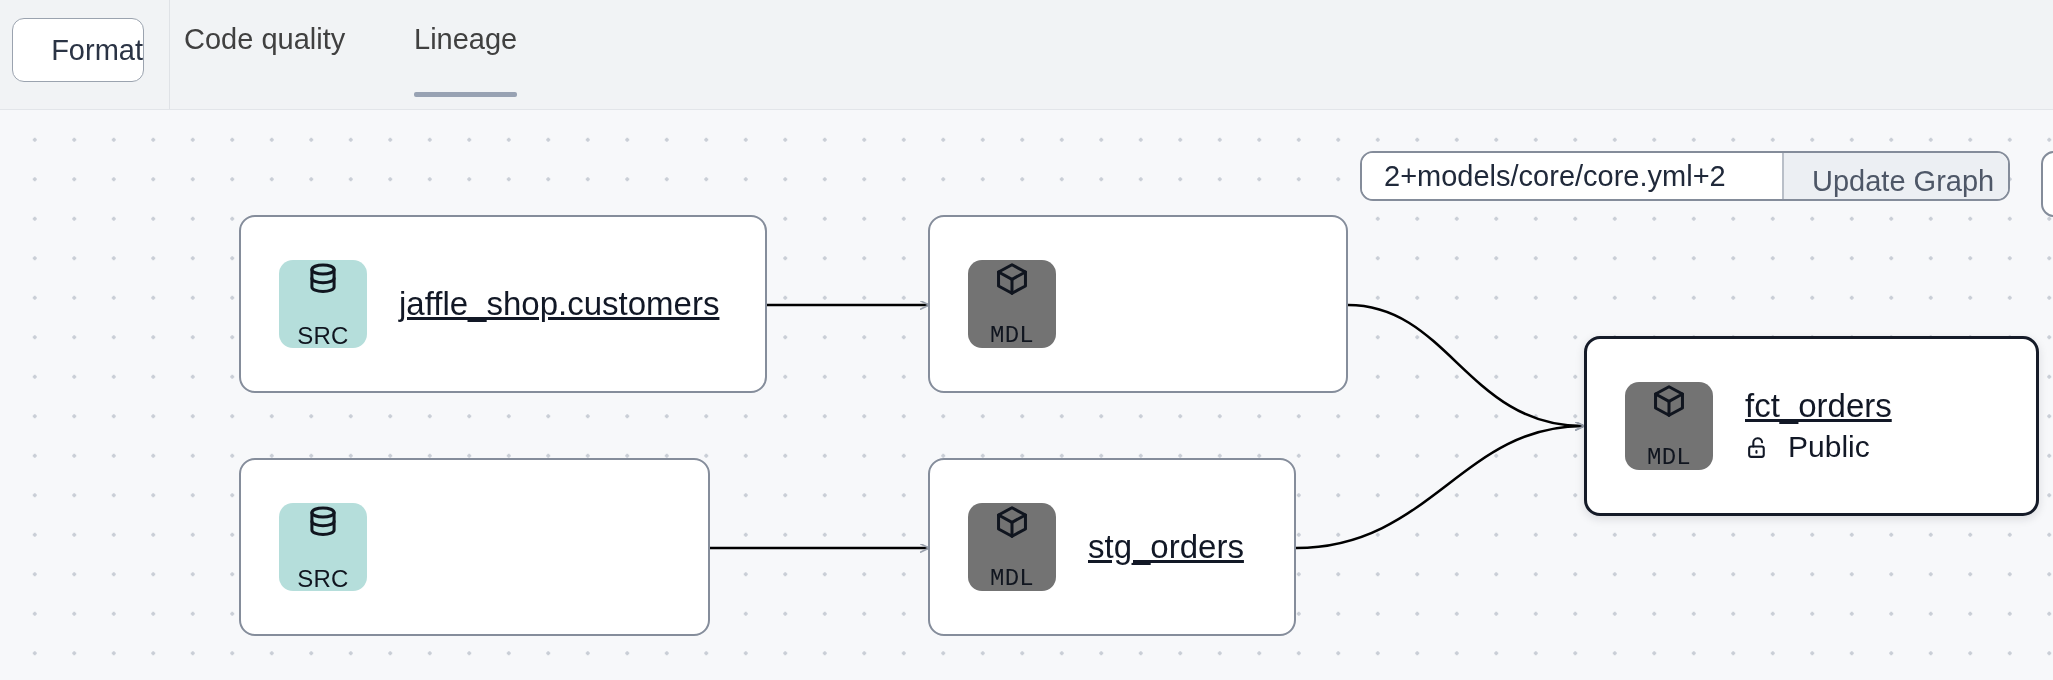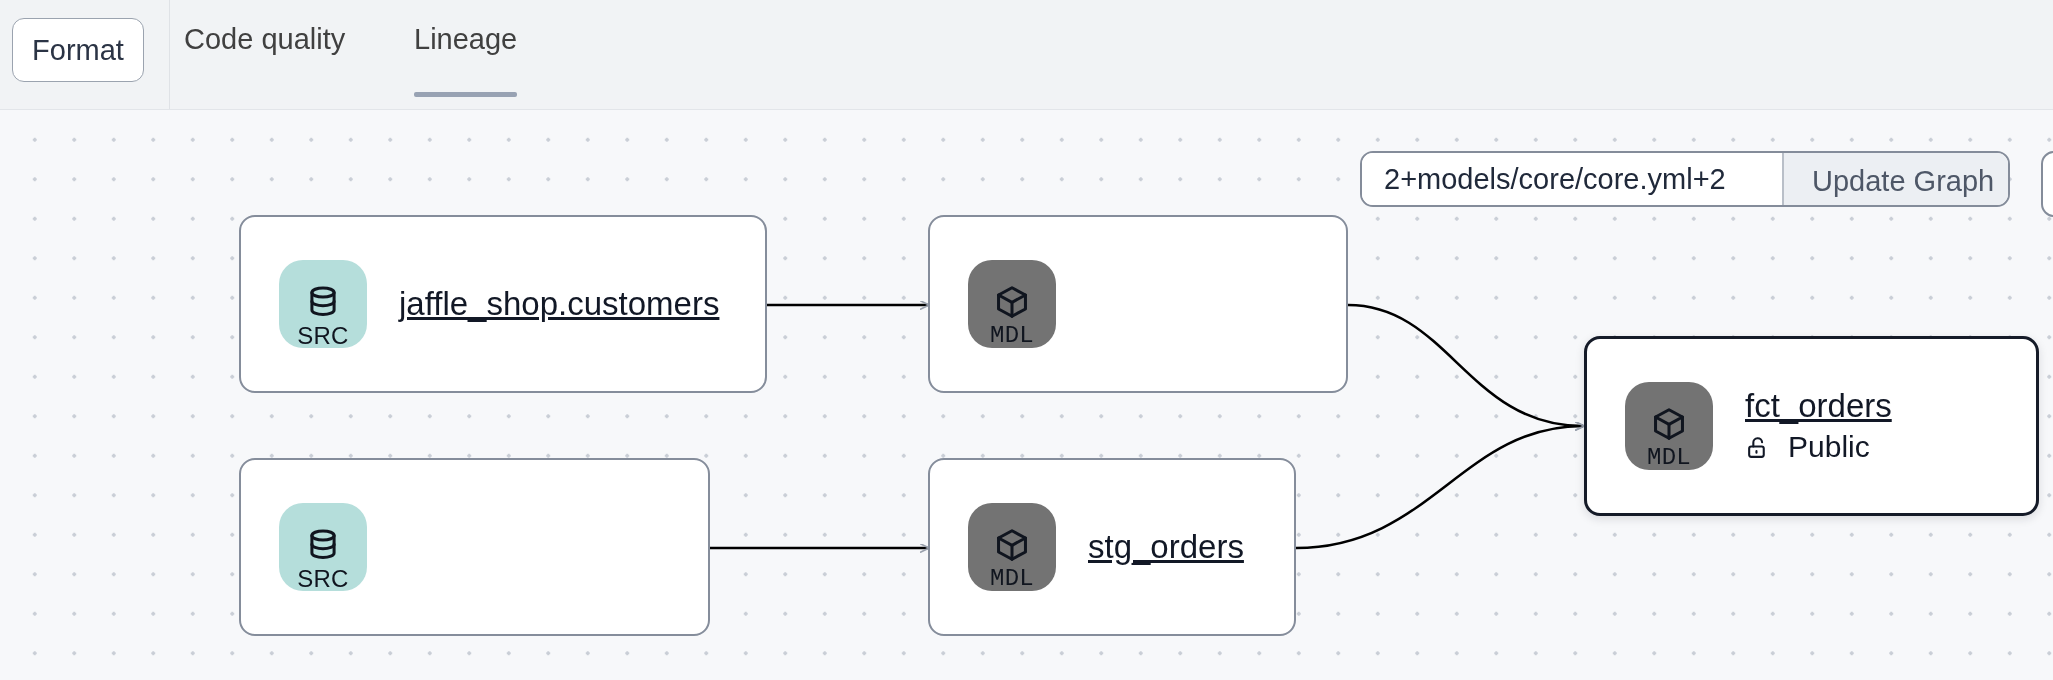--- a/index.html
+++ b/index.html
@@ -43,21 +43,21 @@
     left: 12px;
     top: 18px;
     width: 132px;
     height: 64px;
     background: #ffffff;
     border: 1px solid #9ba3af;
     border-radius: 12px;
     color: #2b3445;
     font-size: 29px;
     line-height: 62px;
-    text-align: center;
+    text-align: right;
     cursor: pointer;
     box-sizing: border-box;
   }
 
   .tabs {
     position: absolute;
     left: 170px;
     top: 0;
     height: 110px;
   }
@@ -115,27 +115,27 @@
     cursor: pointer;
   }
   .node.selected {
     border: 3px solid #151b28;
     box-shadow: 0 3px 10px rgba(20,26,40,0.13);
   }
 
   .badge {
     width: 88px;
     height: 88px;
-    border-radius: 24px;
+    border-radius: 14px;
     margin-left: 38px;
     flex: 0 0 auto;
     display: flex;
     flex-direction: column;
     align-items: center;
-    justify-content: flex-end;
+    justify-content: space-between;
     gap: 1px;
   }
   .badge.src { background: #b5dedb; }
   .badge.mdl { background: #737373; font-family: Liberation Mono, monospace; }
   .badge-glyph {
     width: 38px;
     height: 38px;
     display: block;
   }
   .badge-text {
@@ -322,21 +322,21 @@
           <svg class="lock-glyph" viewBox="0 0 24 24" fill="none" stroke="#121826" stroke-width="2" stroke-linecap="round" stroke-linejoin="round">
             <rect x="4" y="11" width="14" height="10" rx="2"></rect>
             <path d="M8 11V7.5A4.2 4.2 0 0 1 16.4 7"></path>
             <path d="M11 15.3v1.8"></path>
           </svg>
           <span>Public</span>
         </div>
       </div>
     </div>
 
-    <div class="graph-control" style="left:1360px; top:41px; width:650px; height:56px;">
+    <div class="graph-control" style="left:1360px; top:41px; width:650px; height:50px;">
       <input class="graph-input" type="text" value="2+models/core/core.yml+2" style="">
       <div class="graph-divider"></div>
       <button class="update-btn">Update Graph</button>
     </div>
 
     <div class="edge-panel" style="left:2041px; top:41px; width:60px; height:66px;"></div>
 
   </div>
 
 </div>

